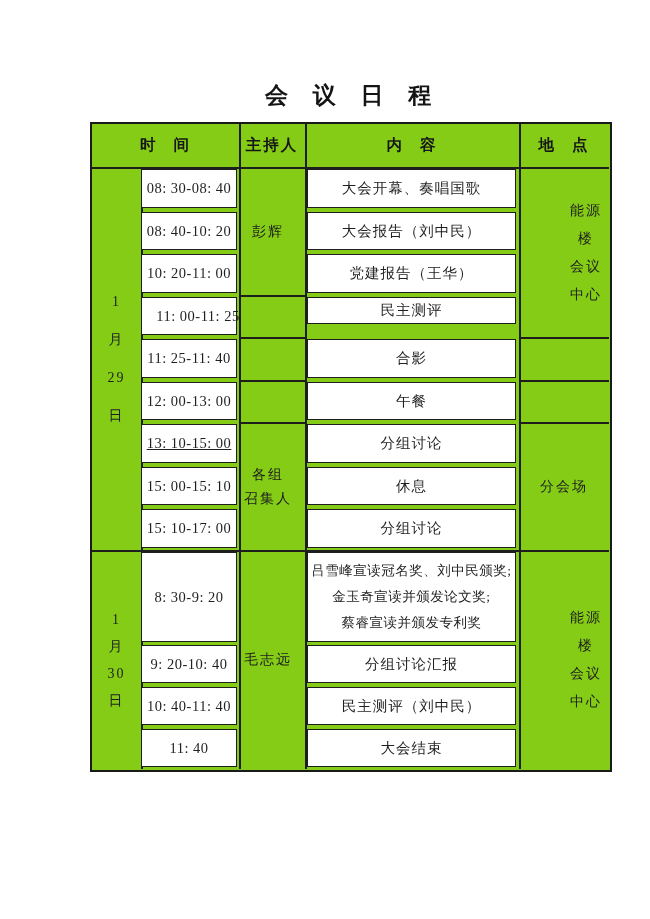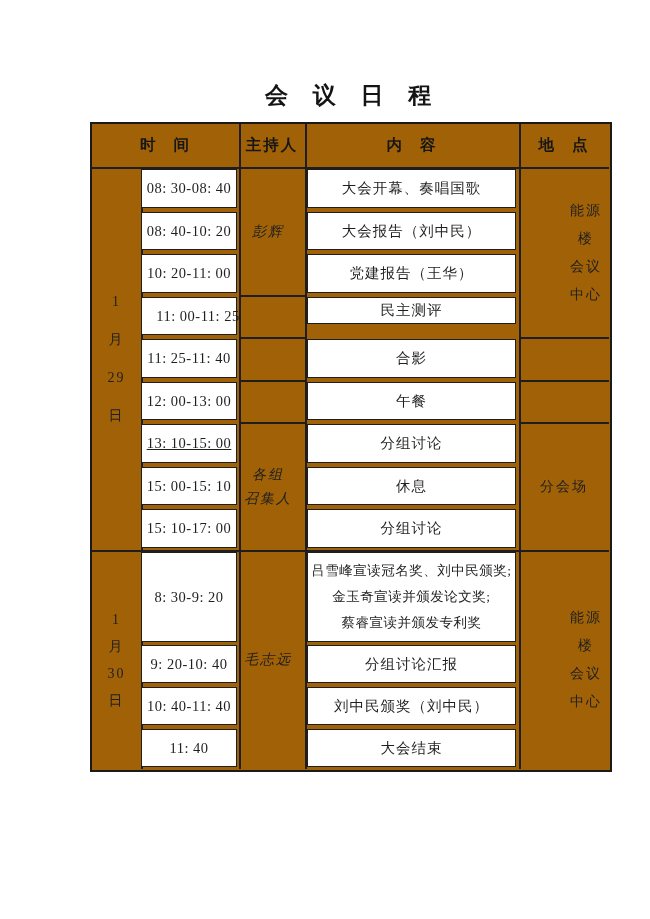--- a/index.html
+++ b/index.html
@@ -12,21 +12,21 @@
   .page { position: absolute; left: 0; top: 0; width: 650px; height: 919px; background: #ffffff; margin-left: 24px; }
 
   .doc-title {
     position: absolute; left: 0; top: 80px; width: 650px;
     text-align: center; font-size: 23px; font-weight: bold;
     letter-spacing: 2px; word-spacing: 15px; white-space: pre; color: #141414;
   }
 
   .tbl {
     position: absolute; left: 66px; top: 122px; width: 522px; height: 650px;
-    border: 2.5px solid #1a1a1a; background: #a16207;
+    border: 2.5px solid #1a1a1a; background: #84cc16;
   }
   
   .vline, .hline { position: absolute; background: #1e1e1e; }
   .vline { width: 1.5px; }
   .hline { height: 1.5px; }
 
   
   .hcell {
     position: absolute; top: 0; height: 43px;
     display: flex; align-items: center; justify-content: center;
@@ -43,21 +43,21 @@
   .timebox { left: 49px; width: 96px; font-size: 14.5px; letter-spacing: 0.5px; white-space: pre; text-align: center; }
   .contbox { left: 215px; width: 209px; font-size: 14.5px; letter-spacing: 1px; white-space: pre-line; }
   .contbox.multi { font-size: 13.5px; line-height: 26px; letter-spacing: 0.5px; }
 
   
   .merged {
     position: absolute; display: flex; align-items: center; justify-content: center;
     text-align: center; font-size: 14px; letter-spacing: 2px; white-space: pre-line;
   }
   .datecol { left: 0; width: 49px; }
-  .hostcol { left: 147px; width: 58px; font-style: italic; }
+  .hostcol { left: 147px; width: 58px; }
   .loccol  { left: 427px; width: 90px; }
   .lh38 { line-height: 38px; }
   .lh27 { line-height: 27px; }
   .lh24 { line-height: 24px; }
   .lh28 { line-height: 28px; padding-left: 44px; }
 </style>
 </head>
 <body>
 
 <div class="page">
@@ -129,17 +129,17 @@
 
     <div class="cellbox timebox" style="top:428px; height:90px;">8: 30-9: 20</div>
     <div class="cellbox timebox" style="top:521px; height:38px;">9: 20-10: 40</div>
     <div class="cellbox timebox" style="top:563px; height:38px;">10: 40-11: 40</div>
     <div class="cellbox timebox" style="top:605px; height:38px;">11: 40</div>
 
     <div class="cellbox contbox multi" style="top:428px; height:90px;">吕雪峰宣读冠名奖、刘中民颁奖;
 金玉奇宣读并颁发论文奖;
 蔡睿宣读并颁发专利奖</div>
     <div class="cellbox contbox" style="top:521px; height:38px;">分组讨论汇报</div>
-    <div class="cellbox contbox" style="top:563px; height:38px;">刘中民颁奖（刘中民）</div>
+    <div class="cellbox contbox" style="top:563px; height:38px;">民主测评（刘中民）</div>
     <div class="cellbox contbox" style="top:605px; height:38px;">大会结束</div>
 
   </div>
 </div>
 
 </body></html>

